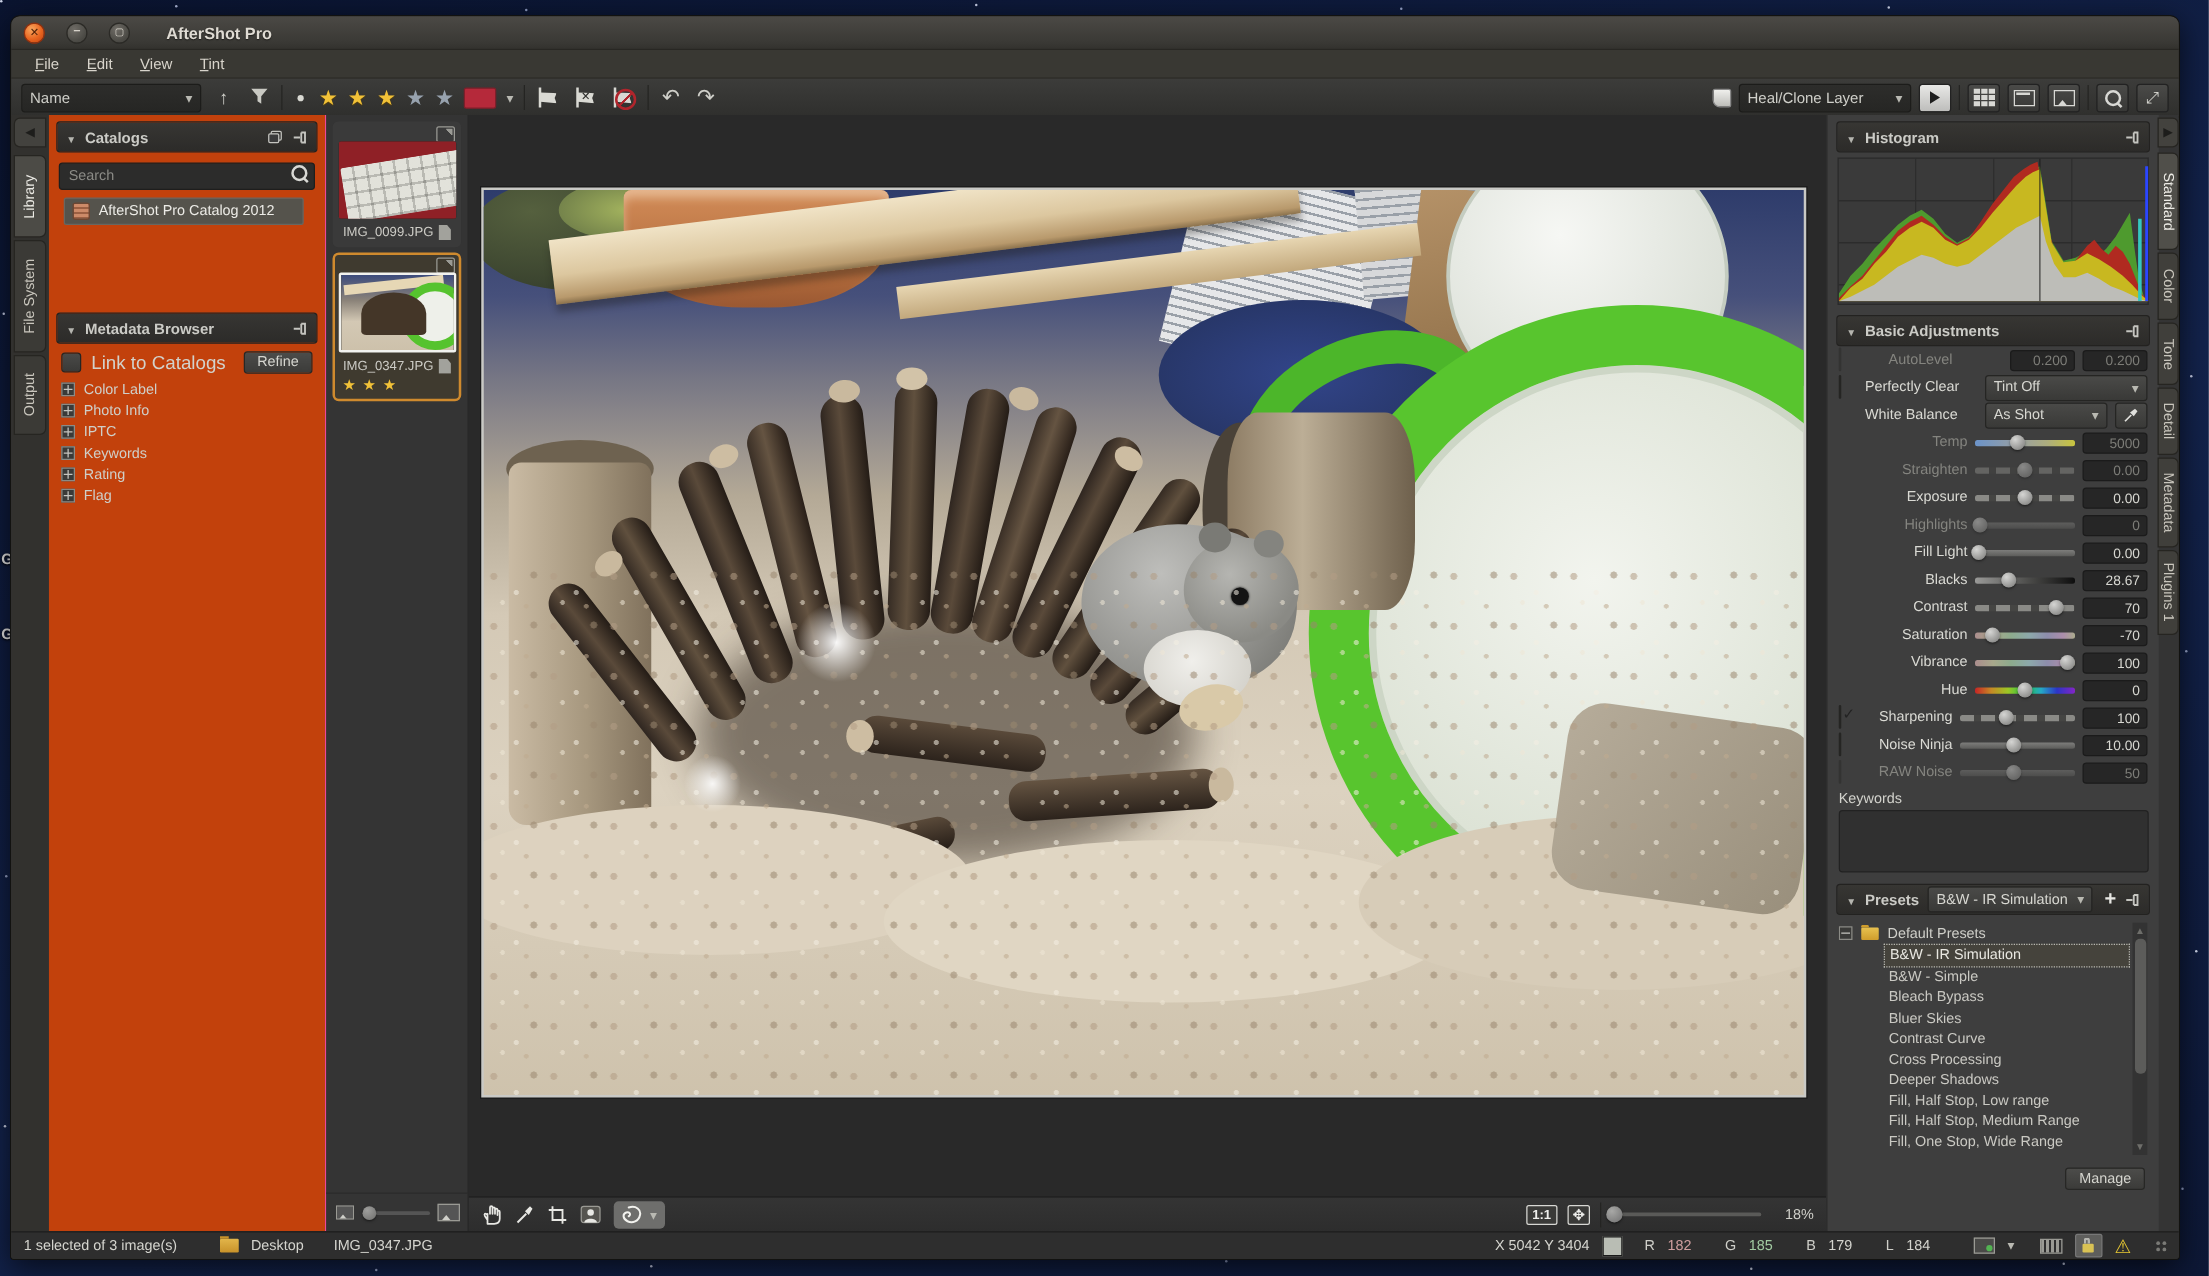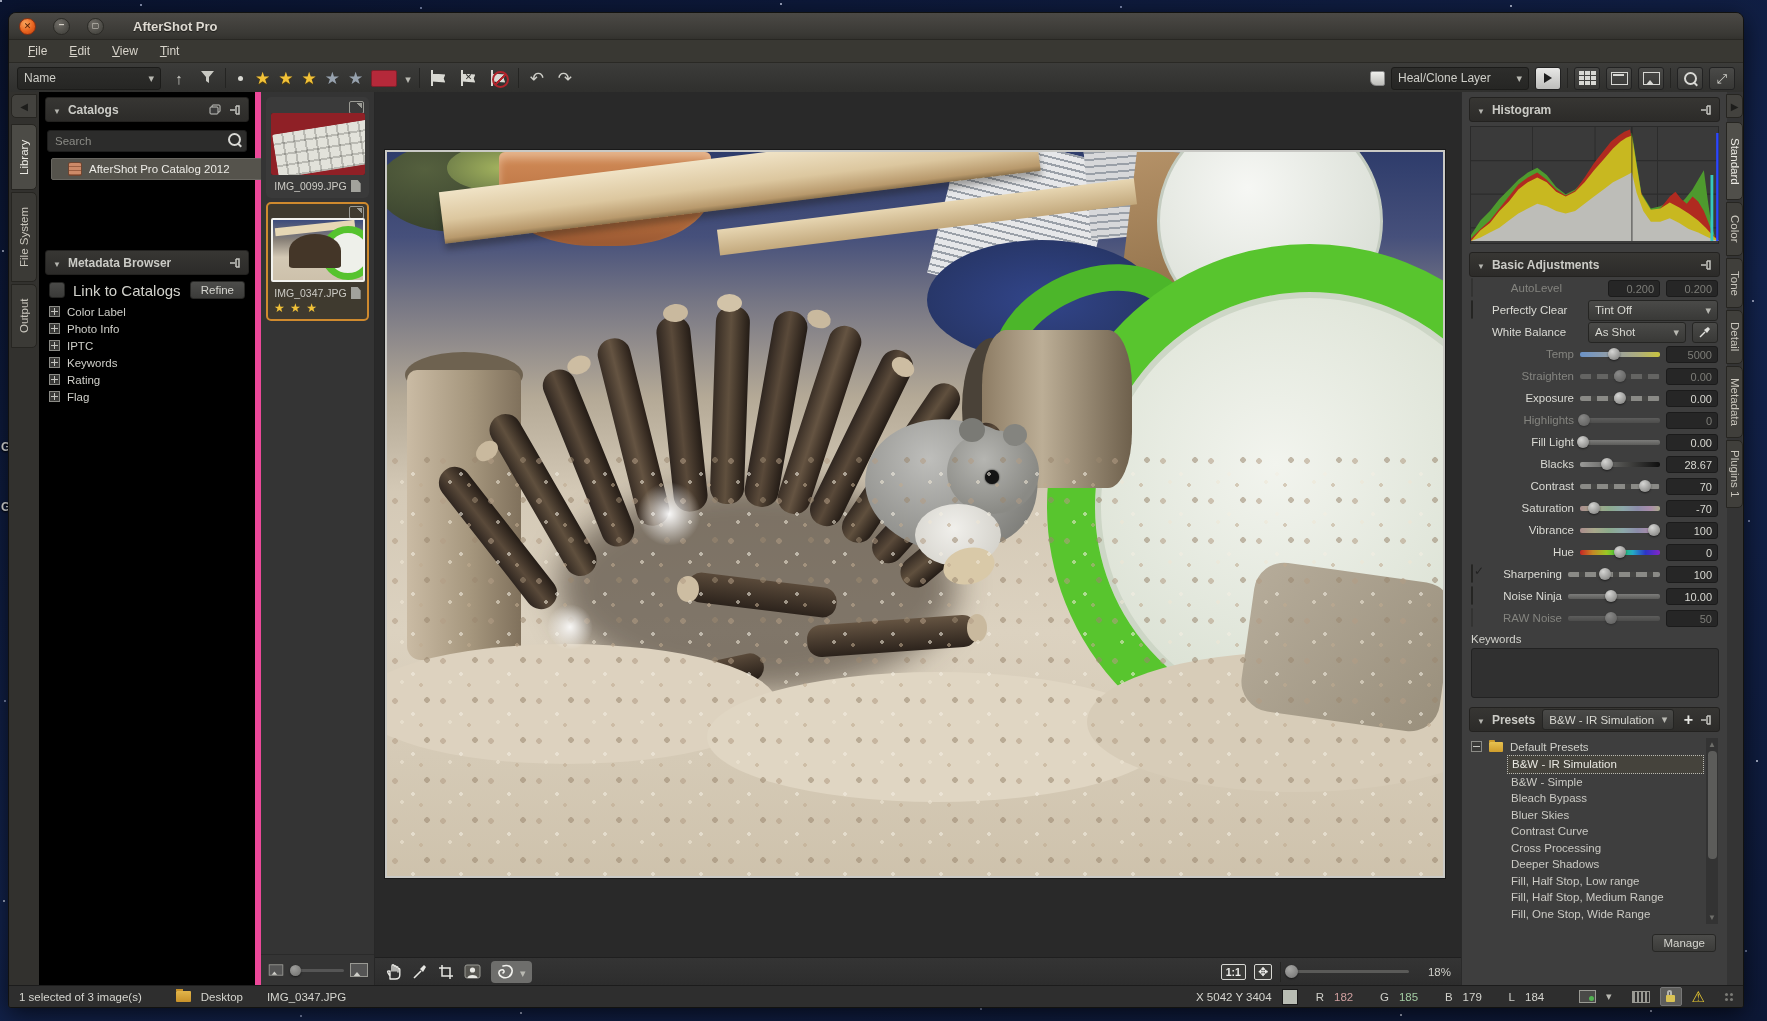--- a/index.html
+++ b/index.html
@@ -79,33 +79,33 @@
   .vtab.l{border-radius:5px 0 0 5px;writing-mode:vertical-rl;transform:rotate(180deg);}
   .vtab.l.active{background:#4c4b46;color:#ecebe5;}
   .strip-r{width:16px;background:transparent;position:relative;flex:none;}
   .vtab.r{writing-mode:vertical-rl;border-radius:0 5px 5px 0;left:-1px;width:15px;background:#403f3b;}
   .vtab.r.active{background:#504f4a;color:#ecebe5;}
   .collapse-tab{position:absolute;left:2px;top:2px;width:24px;height:22px;background:#43423e;border:1px solid #262521;
     border-radius:5px 0 0 5px;color:#1d1d1b;display:flex;align-items:center;justify-content:center;font-size:10px;}
   .collapse-tab.r{border-radius:0 5px 5px 0;left:-1px;width:15px;}
 
   
-  .lpanel{width:222px;background:#000000;border-right:6px solid #ec4899;flex:none;padding:5px 6px;box-sizing:border-box;}
+  .lpanel{width:222px;background:#c2410c;border-right:1px solid #ec4899;flex:none;padding:5px 6px;box-sizing:border-box;}
   .hdr{height:23px;background:linear-gradient(#373633,#2c2b29);border:1px solid #232220;border-radius:3px;
     display:flex;align-items:center;gap:7px;padding:0 7px;color:#cbcbc6;font-weight:bold;font-size:12px;}
   .tri::before{content:"▼";font-size:8px;color:#b5b5af;}
   .pin{margin-left:auto;}
   .pin svg, .hdr-ic svg{display:block;}
   .search{margin:8px 2px 6px;height:20px;background:#2c2c2b;border:1px solid #1e1e1d;border-radius:3px;
     display:flex;align-items:center;padding:0 5px;}
   .search input{flex:1;background:transparent;border:none;outline:none;color:#cfcfc9;font-size:11.5px;
     font-family:inherit;}
   .search input::placeholder{color:#8b8b86;}
   .cat-item{margin:4px 6px;height:20px;background:#55534c;border:1px solid #686660;border-radius:2px;
-    display:flex;align-items:center;gap:7px;padding:0 16px;color:#ecebe6;font-size:11.5px;width:178px;}
+    display:flex;align-items:center;gap:7px;padding:0 6px;color:#ecebe6;font-size:11.5px;width:178px;}
   .db-icon{width:12px;height:12px;background:repeating-linear-gradient(#cd8a68 0 3px,#9c5f42 3px 4px);
     border-radius:3px/2px;border:1px solid #6e4530;}
   .mb-row{display:flex;align-items:center;gap:8px;padding:6px 4px 4px;}
   .cb{width:14px;height:14px;background:linear-gradient(#4a4a48,#3a3a38);border:1px solid #252523;border-radius:3px;flex:none;}
   .cb.checked{background:linear-gradient(#fdfdfd,#dcdcda);position:relative;}
   .cb.checked::before{content:"✓";position:absolute;left:2px;top:-1px;color:#222;font-weight:bold;font-size:12px;}
   .cb.disabled{opacity:.45;}
   .mb-label{color:#d2d2cc;font-size:15px;flex:1;}
   .btn{background:linear-gradient(#4c4c4a,#3b3b39);border:1px solid #27272529;border:1px solid #272725;
     border-radius:3px;color:#d5d5cf;font-size:11.5px;padding:2px 10px;text-align:right;}

